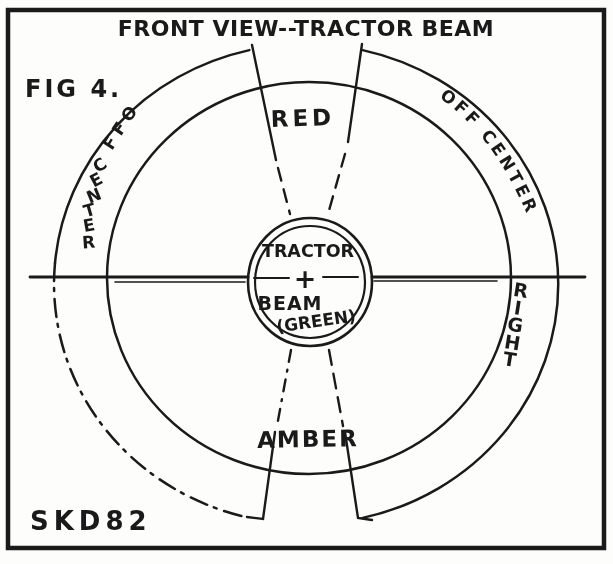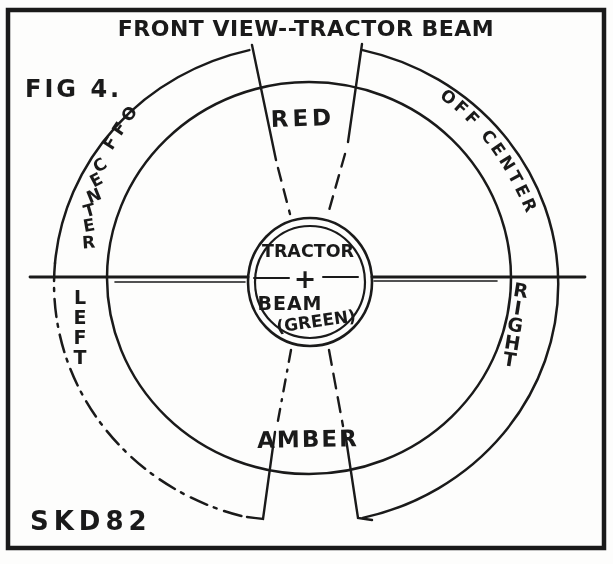--- a/index.html
+++ b/index.html
@@ -89,16 +89,15 @@
       <text transform="translate(115 146) rotate(-58)">F</text>
       <text transform="translate(103 170) rotate(-35)">C</text>
       <text transform="translate(99 185) rotate(-28)">E</text>
       <text transform="translate(96 201) rotate(-22)">N</text>
       <text transform="translate(91 216) rotate(-16)">T</text>
       <text transform="translate(90 231) rotate(-10)">E</text>
       <text transform="translate(89 248) rotate(-4)">R</text>
     </g>
   </svg>
 
-  <div class="stack left-band">LEFT</div>
   <div class="stack right-band">RIGHT</div>
 
 </div>
 
 </body></html>

